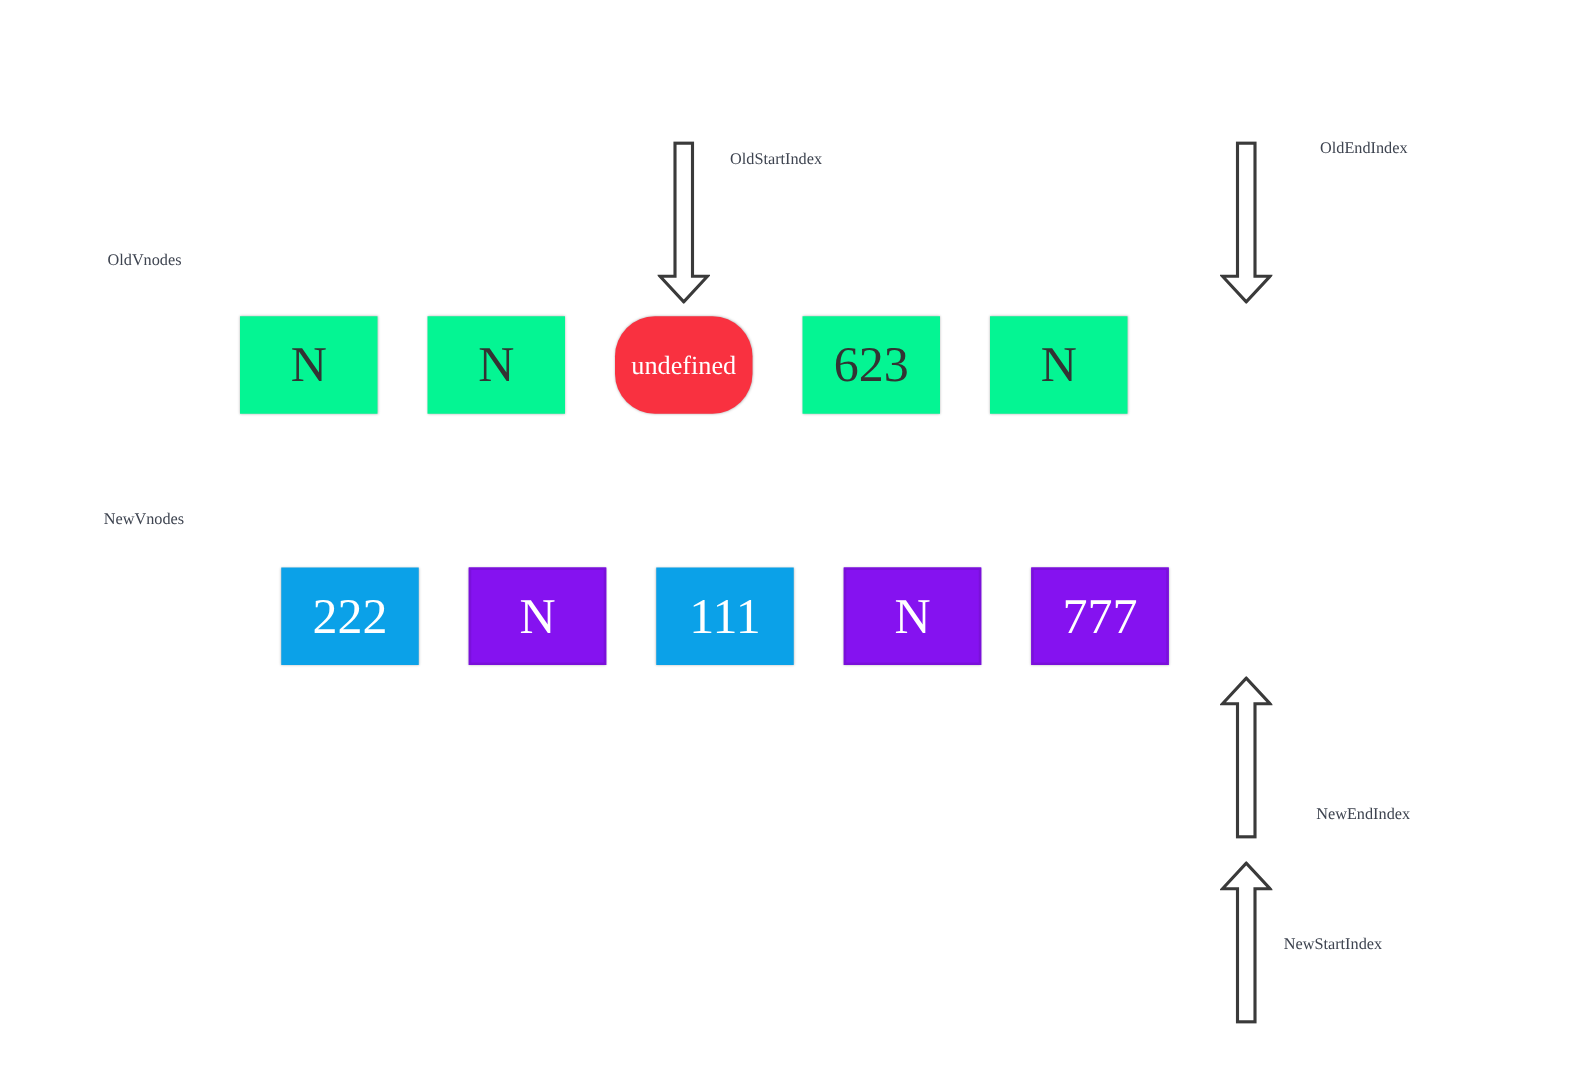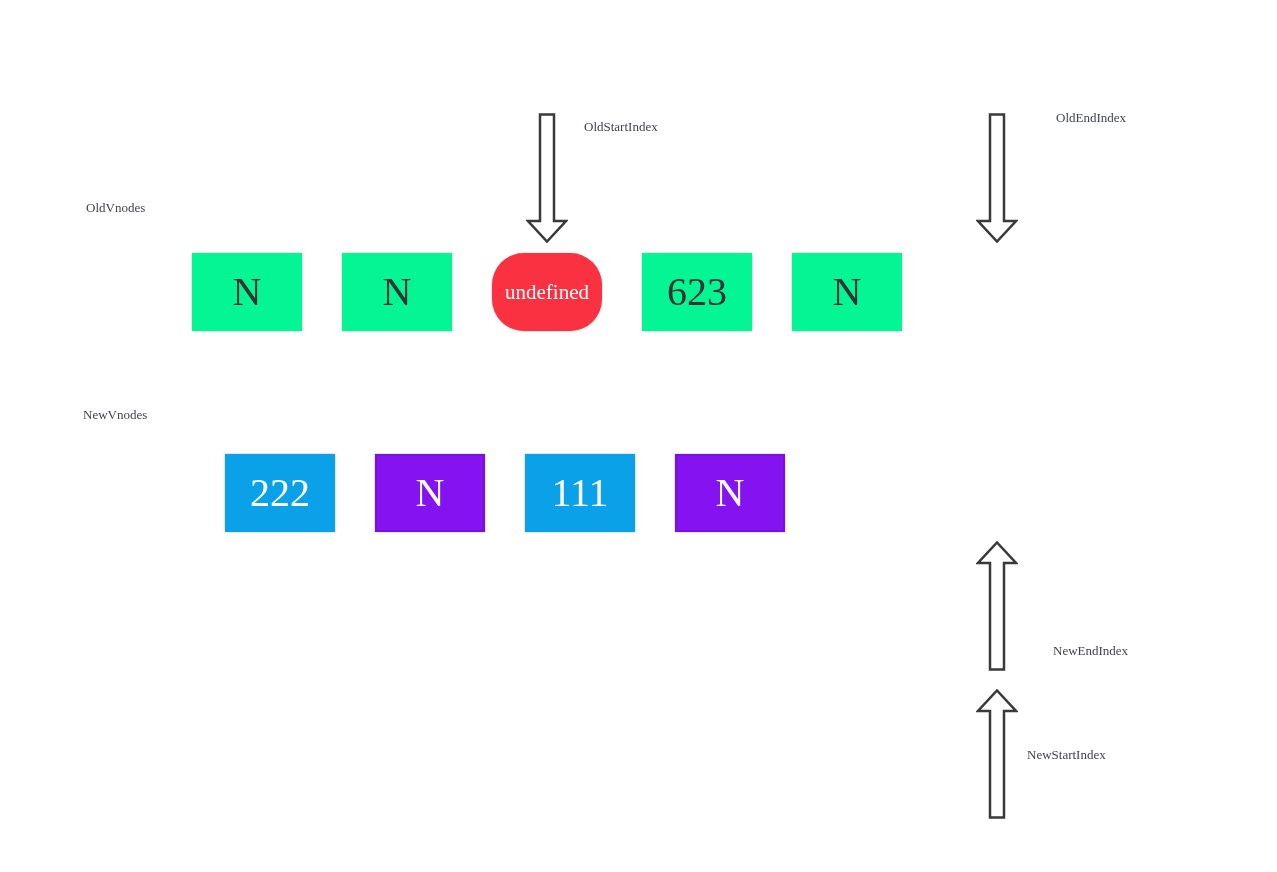--- a/index.html
+++ b/index.html
@@ -116,20 +116,23 @@
       </div>
     <div class="node c-purple s-large">
         <span class="node-text">N</span>
       </div>
     <div class="node c-blue s-large">
         <span class="node-text">111</span>
       </div>
     <div class="node c-purple s-large">
         <span class="node-text">N</span>
       </div>
+    <div class="node c-purple s-large">
+        <span class="node-text">777</span>
+      </div>
   </div>
 
   <svg class="arrow old-start" viewBox="0 0 42 130">
     <polygon points="14,1.5 28,1.5 28,108 40,108 21,128.5 2,108 14,108"></polygon>
   </svg>
   <svg class="arrow old-end" viewBox="0 0 42 130">
     <polygon points="14,1.5 28,1.5 28,108 40,108 21,128.5 2,108 14,108"></polygon>
   </svg>
   <svg class="arrow new-end" viewBox="0 0 42 130">
     <polygon points="14,128.5 14,22 2,22 21,1.5 40,22 28,22 28,128.5"></polygon>

